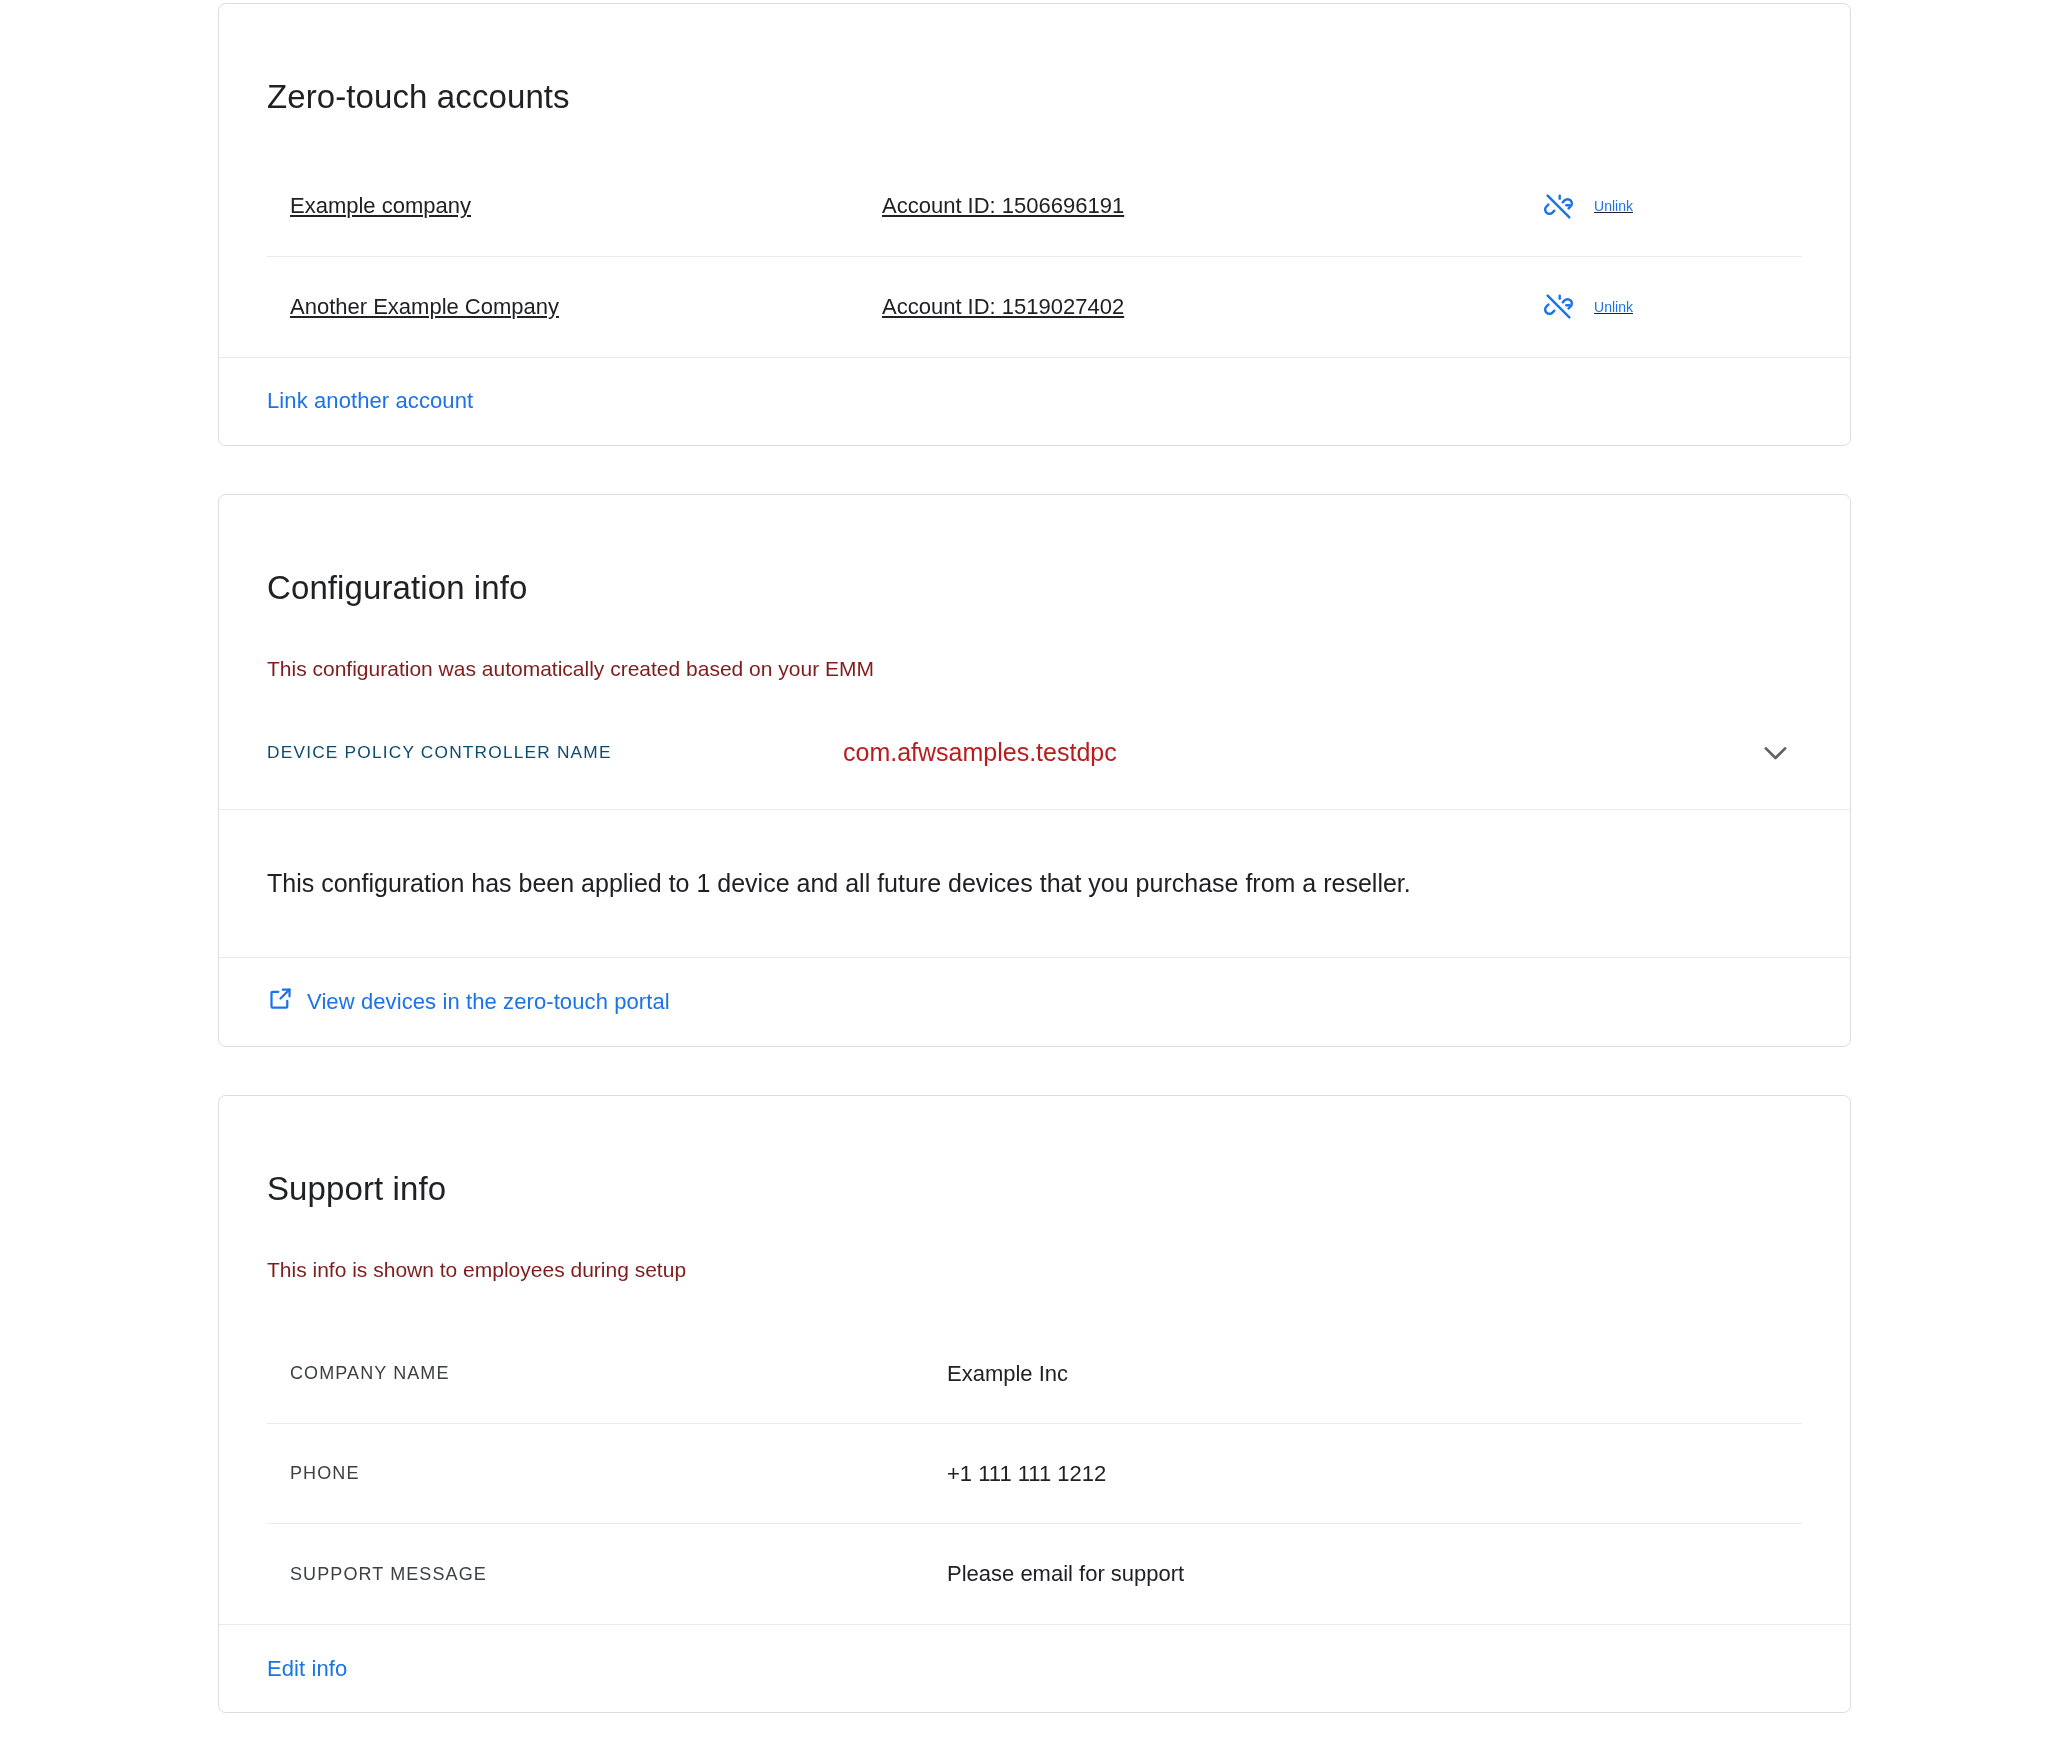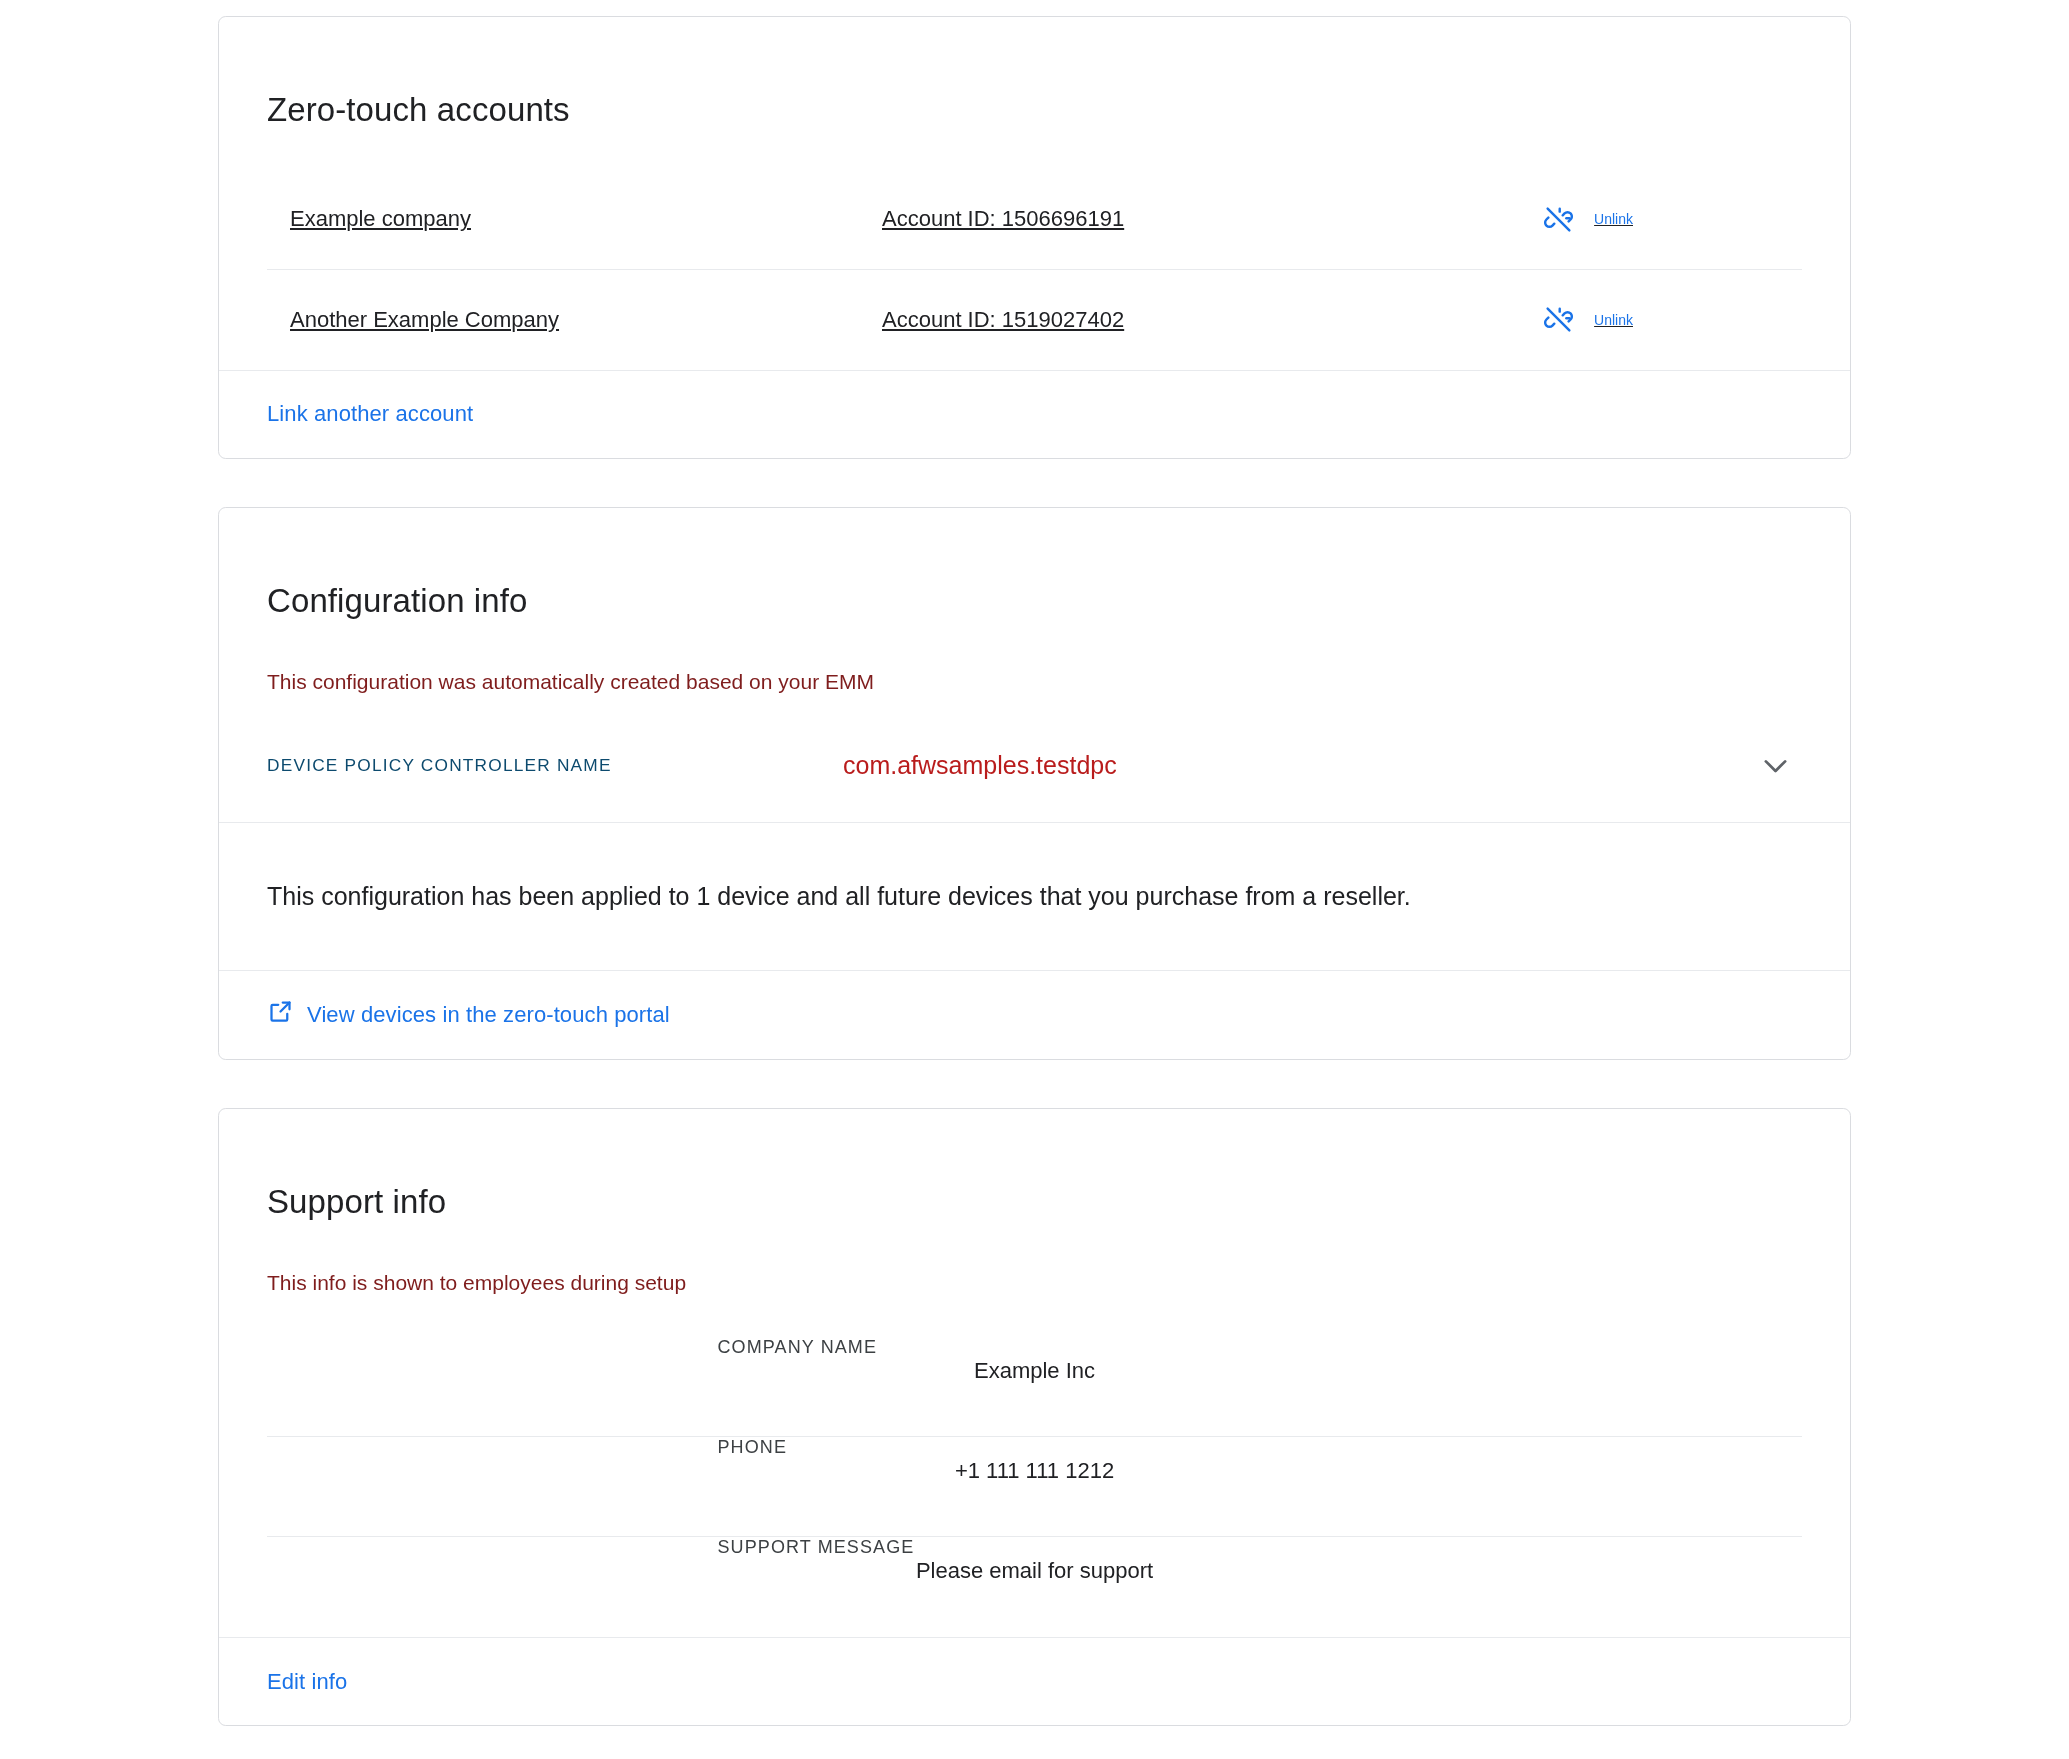--- a/index.html
+++ b/index.html
@@ -12,21 +12,21 @@
   }
   body {
     width: 2069px;
     min-height: 1760px;
   }
   .page {
     width: 2069px;
     padding: 0;
   }
   .card {
-    margin: 16px auto;
+    margin: 3px auto;
     width: 1633px;
     background: #fff;
     border: 1px solid #dadce0;
     border-radius: 7.7px;
     overflow: hidden;
   }
   .card + .card { margin-top: 48px; }
 
   .card-title {
     font-size: 33px;
@@ -136,21 +136,20 @@
 
   
   .support-table {
     margin: 40px 48px 0 48px;
   }
   .sup-row {
     display: flex;
     align-items: center;
     height: 100px;
     border-bottom: 1px solid #e8eaed;
-    flex-direction: column;
   }
   .sup-label {
     width: 680px;
     font-size: 18px;
     letter-spacing: 1.1px;
     color: #3c4043;
     text-transform: uppercase;
     font-weight: 500;
     padding-left: 23px;
   }

